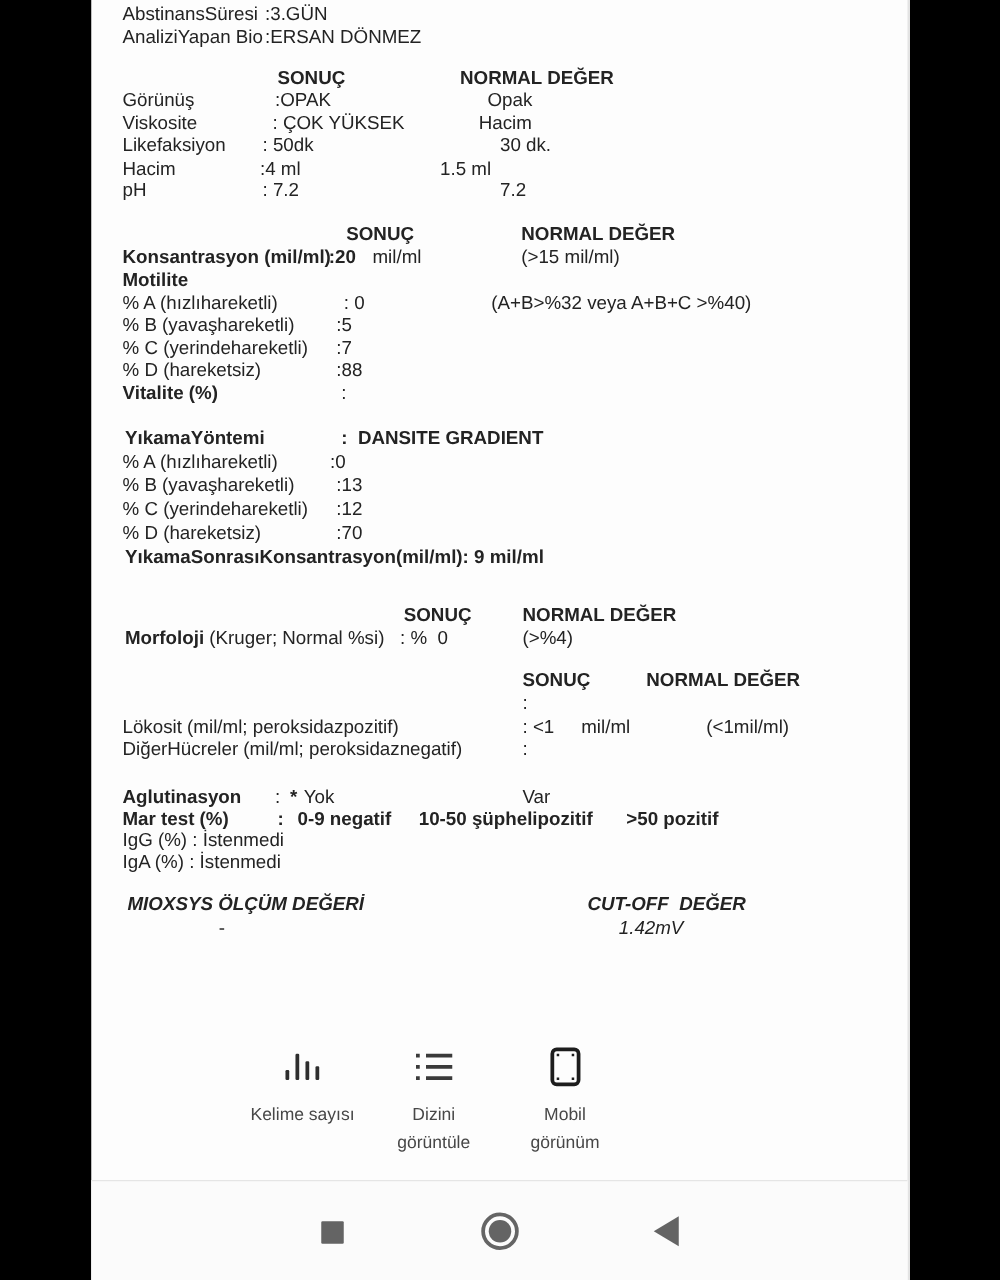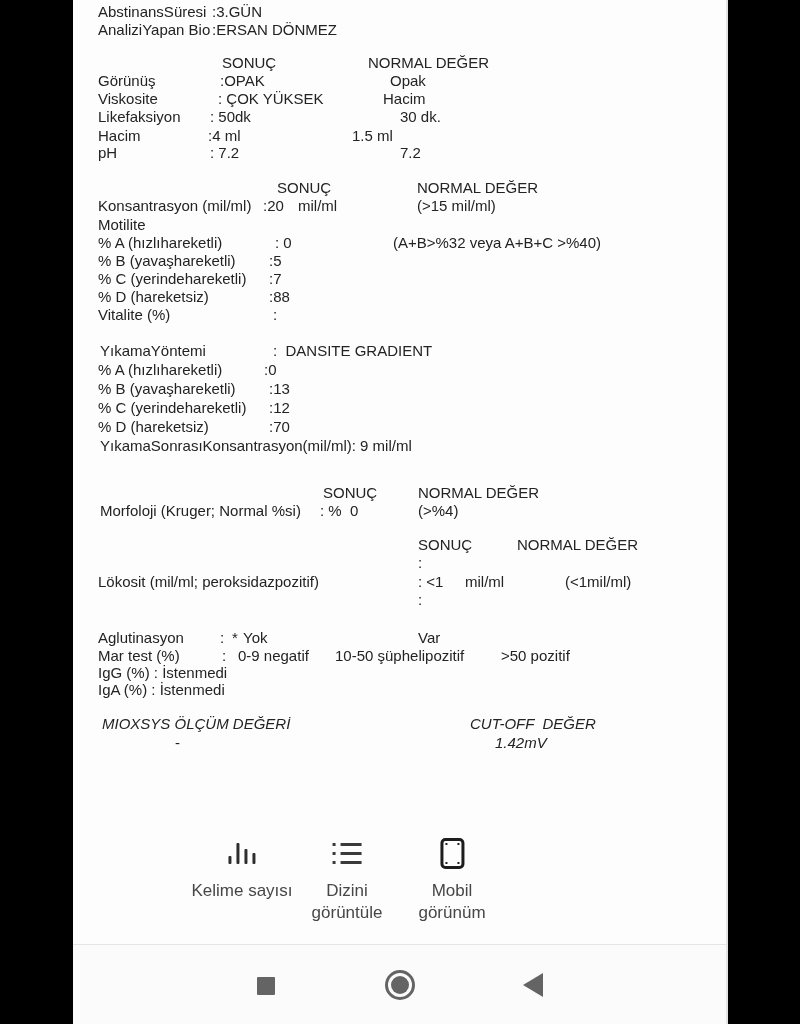--- a/index.html
+++ b/index.html
@@ -6,26 +6,26 @@
   body{
     width:800px;height:1024px;background:#000;position:relative;overflow:hidden;
     font-family:"Liberation Sans","DejaVu Sans",sans-serif;
   }
   .panel{
     position:absolute;left:73px;top:0;width:655px;height:1024px;
     background:#fdfdfd;border-right:2px solid #e3e3e3;box-sizing:border-box;
   }
   .doc{position:absolute;inset:0;filter:blur(0.3px);color:#222;}
   .t{position:absolute;font-size:15px;line-height:18px;white-space:pre;color:#232323;}
-  .b{font-weight:normal;}
+  .b{font-weight:bold;}
   .i{font-style:italic;}
   
   .tb-item{position:absolute;top:836px;transform:translateX(-50%);text-align:center;cursor:pointer;}
   .icon-box{height:34px;display:flex;align-items:center;justify-content:center;margin-bottom:10px;}
-  .tb-label{font-size:17px;line-height:22px;color:#474747;white-space:nowrap;}
+  .tb-label{font-size:14px;line-height:22px;color:#474747;white-space:nowrap;}
   
   .barchart{display:flex;align-items:flex-end;gap:5px;}
   .barchart i{display:block;width:3px;background:#2e2e2e;border-radius:1px;}
   
   .listicon{display:flex;flex-direction:column;gap:6px;}
   .listicon .row{display:flex;align-items:center;gap:5px;}
   .listicon .dot{width:3px;height:3px;background:#3a3a3a;}
   .listicon .bar{width:21px;height:3px;background:#3a3a3a;}
   
   .mobileicon{position:relative;width:24px;height:31px;border:3px solid #1d1d1d;border-radius:5px;box-sizing:border-box;}
@@ -126,20 +126,21 @@
     <span class="t b" style="left:345px;top:536px">SONUÇ</span>
     <span class="t b" style="left:444px;top:536px">NORMAL DEĞER</span>
 
     <span class="t" style="left:345px;top:554px">:</span>
 
     <span class="t" style="left:25px;top:573px">Lökosit (mil/ml; peroksidazpozitif)</span>
     <span class="t" style="left:345px;top:573px">: &lt;1</span>
     <span class="t" style="left:392px;top:573px">mil/ml</span>
     <span class="t" style="left:492px;top:573px">(&lt;1mil/ml)</span>
 
+    <span class="t" style="left:25px;top:591px">DiğerHücreler (mil/ml; peroksidaznegatif)</span>
     <span class="t" style="left:345px;top:591px">:</span>
 
     <span class="t b" style="left:25px;top:629px">Aglutinasyon</span>
     <span class="t" style="left:147px;top:629px">:</span>
     <span class="t b" style="left:159px;top:629px">*</span>
     <span class="t" style="left:170px;top:629px">Yok</span>
     <span class="t" style="left:345px;top:629px">Var</span>
 
     <span class="t b" style="left:25px;top:647px">Mar test (%)</span>
     <span class="t b" style="left:149px;top:647px">:</span>

